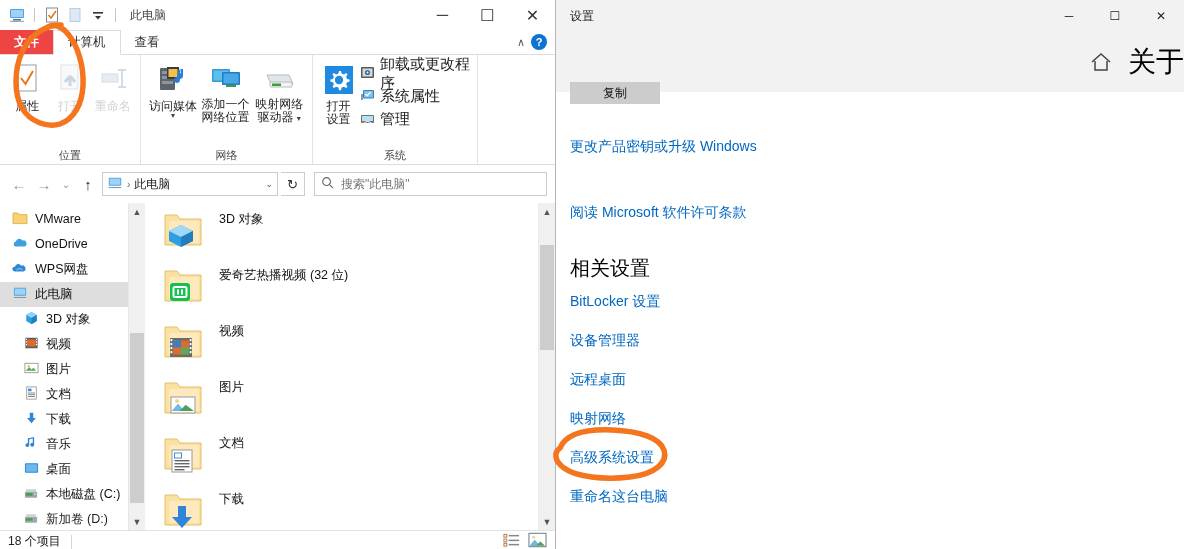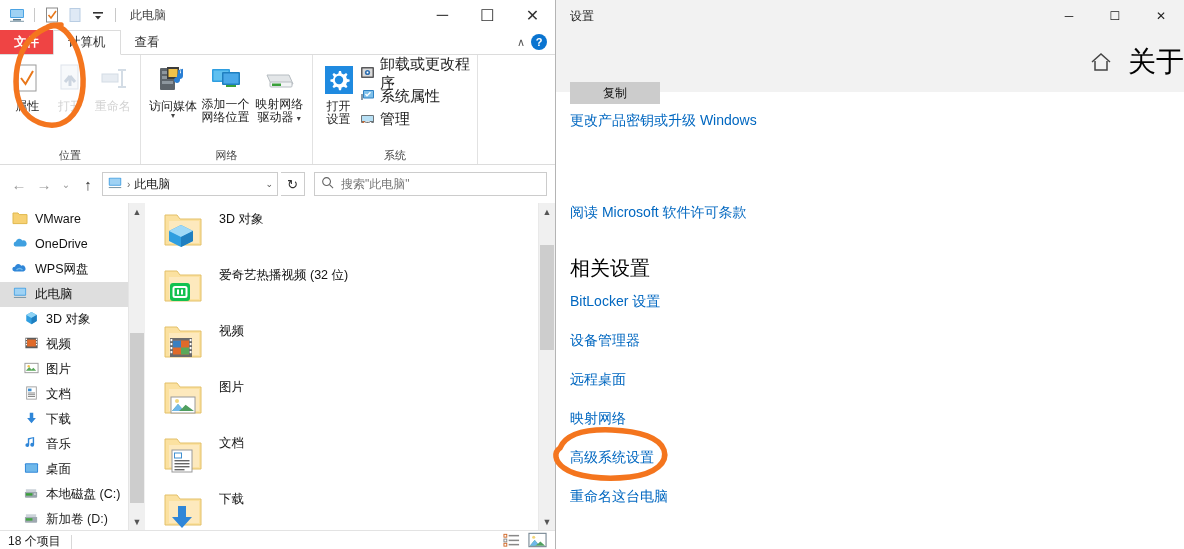--- a/index.html
+++ b/index.html
@@ -633,21 +633,21 @@
             <path d="M4 13 L13 5 L22 13" fill="none" stroke="#444" stroke-width="1.5"></path>
             <path d="M7 12 L7 21 L19 21 L19 12" fill="none" stroke="#444" stroke-width="1.5"></path>
           </svg>
       </span>
       <span class="set-page-title">关于</span>
     </div>
 
     <div class="set-body">
       <div class="copy-chip">复制</div>
 
-      <a class="set-link" style="position:absolute;left:14px;top:20px">更改产品密钥或升级 Windows</a>
+      <a class="set-link" style="position:absolute;left:14px;top:46px">更改产品密钥或升级 Windows</a>
       <a class="set-link" style="position:absolute;left:14px;top:112px">阅读 Microsoft 软件许可条款</a>
 
       <div class="rel-title" style="position:absolute;left:14px;top:163px">相关设置</div>
 
       <a class="set-link" style="position:absolute;left:14px;top:201px">BitLocker 设置</a>
       <a class="set-link" style="position:absolute;left:14px;top:240px">设备管理器</a>
       <a class="set-link" style="position:absolute;left:14px;top:279px">远程桌面</a>
       <a class="set-link" style="position:absolute;left:14px;top:318px">映射网络</a>
       <a class="set-link" style="position:absolute;left:14px;top:357px">高级系统设置</a>
       <a class="set-link" style="position:absolute;left:14px;top:396px">重命名这台电脑</a>

